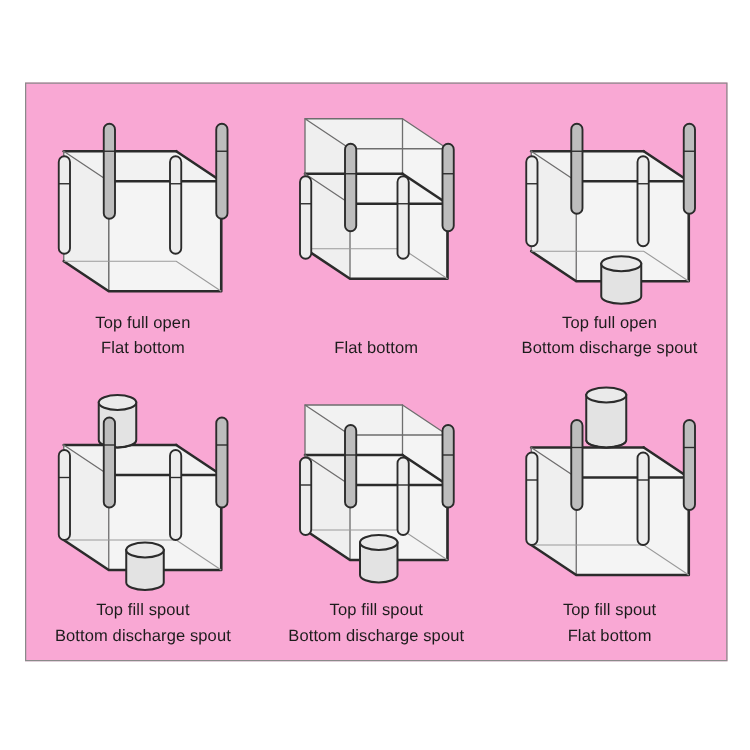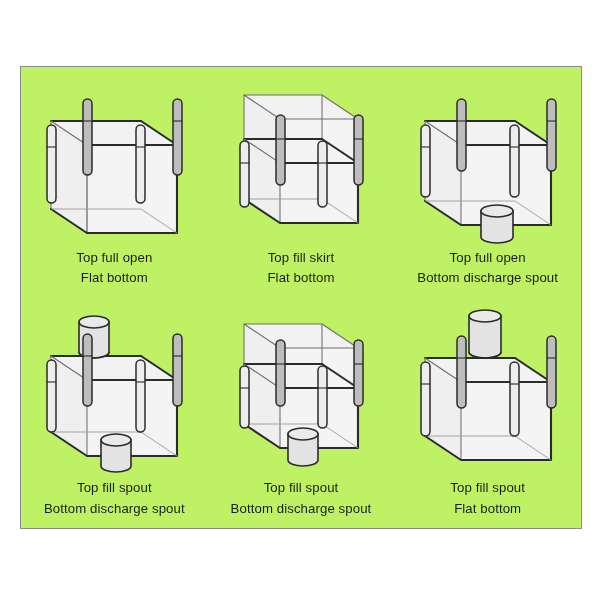--- a/index.html
+++ b/index.html
@@ -16,21 +16,21 @@
   }
 
   #frame {
     position: absolute;
     left: 20px;
     top: 66px;
     width: 562px;
     height: 463px;
     border: 1px solid #8a8a8a;
     box-sizing: border-box;
-    background: #bef264;
+    background: #f9a8d4;
   }
 
   #grid {
     position: absolute;
     inset: 0;
     display: grid;
     grid-template-columns: repeat(3, 1fr);
     grid-template-rows: repeat(2, 1fr);
   }
 
@@ -177,21 +177,20 @@
             <rect class="loop-body" x="110" y="72" width="9" height="66" rx="4.5"></rect>
             <path class="loop-seam" d="M110,94 L119,94"></path>
           </g>
           <g>
             <rect class="loop-dark" x="146" y="46" width="9" height="70" rx="4.5"></rect>
             <path class="loop-seam" d="M146,70 L155,70"></path>
           </g>
         </svg>
       </div>
       <div class="captions">
-        <div class="caption-line">Top fill skirt</div>
         <div class="caption-line">Flat bottom</div>
       </div>
     </div>
 
     <div class="cell">
       <div class="bag-art">
         <svg viewBox="0 0 186 172" aria-hidden="true">
           <g>
             <polygon class="face-left" points="30,52 30,132 66,156 66,76"></polygon>
             <polygon class="face-front" points="66,76 66,156 156,156 156,76"></polygon>

